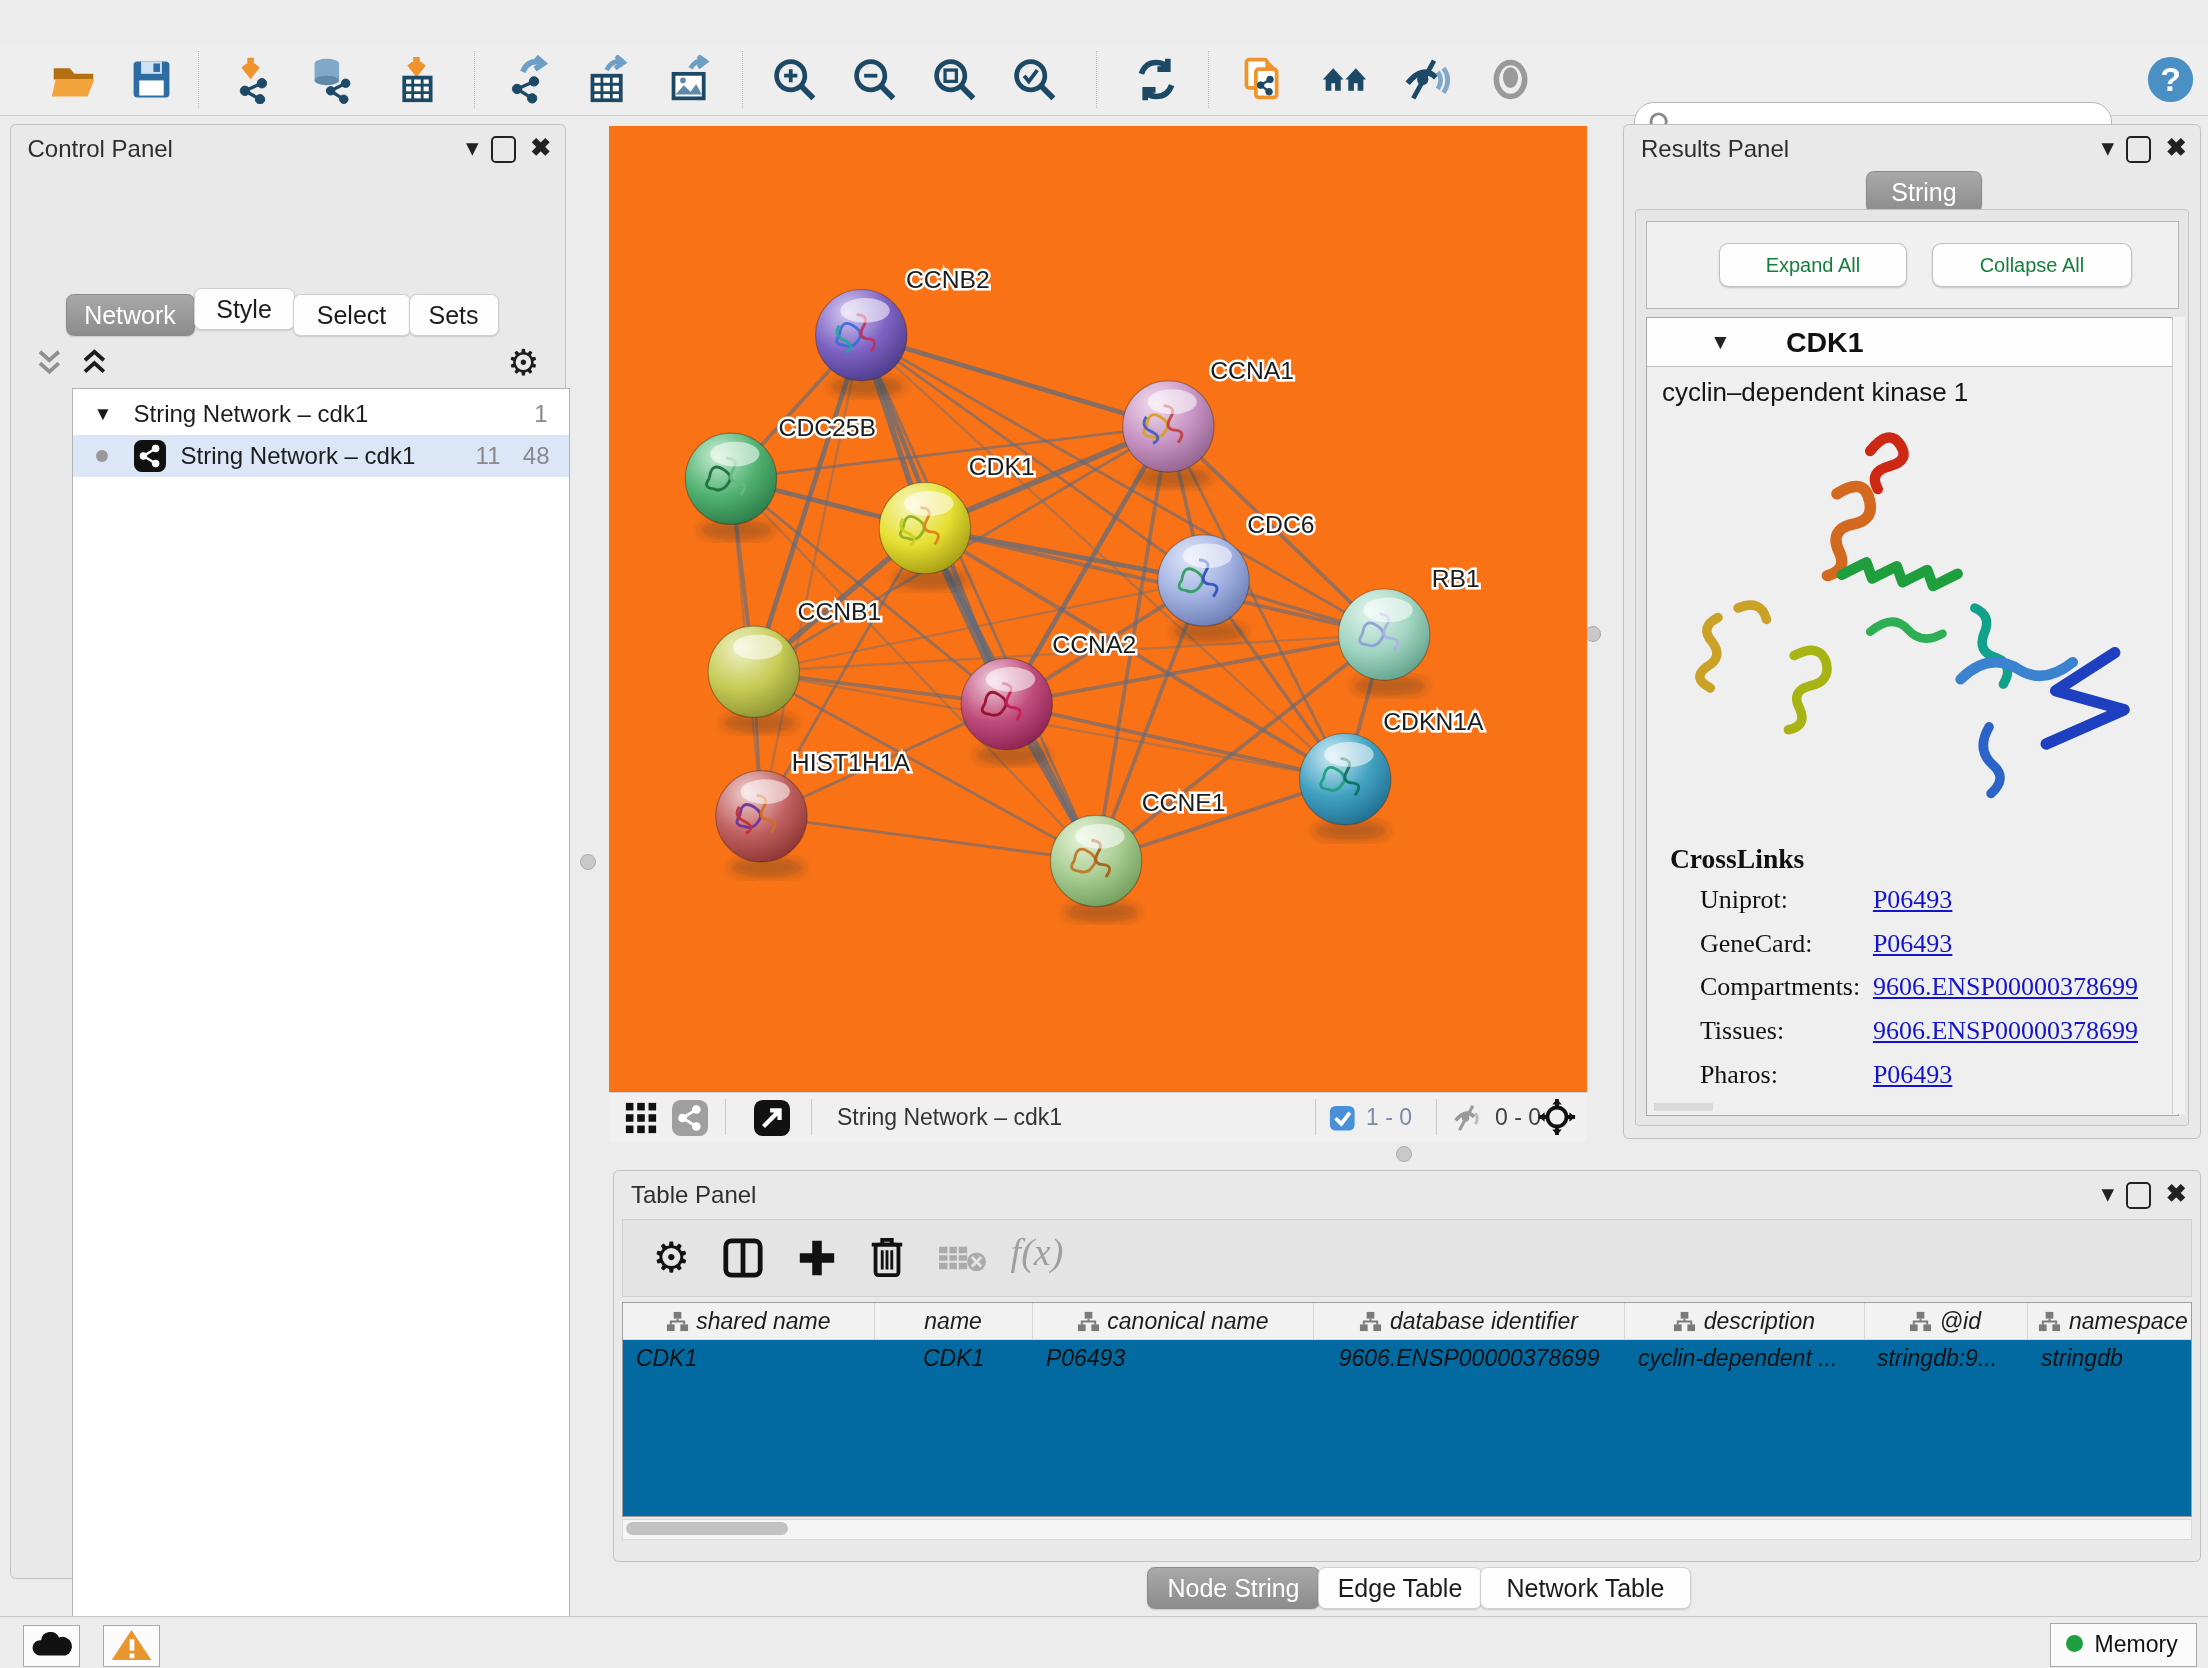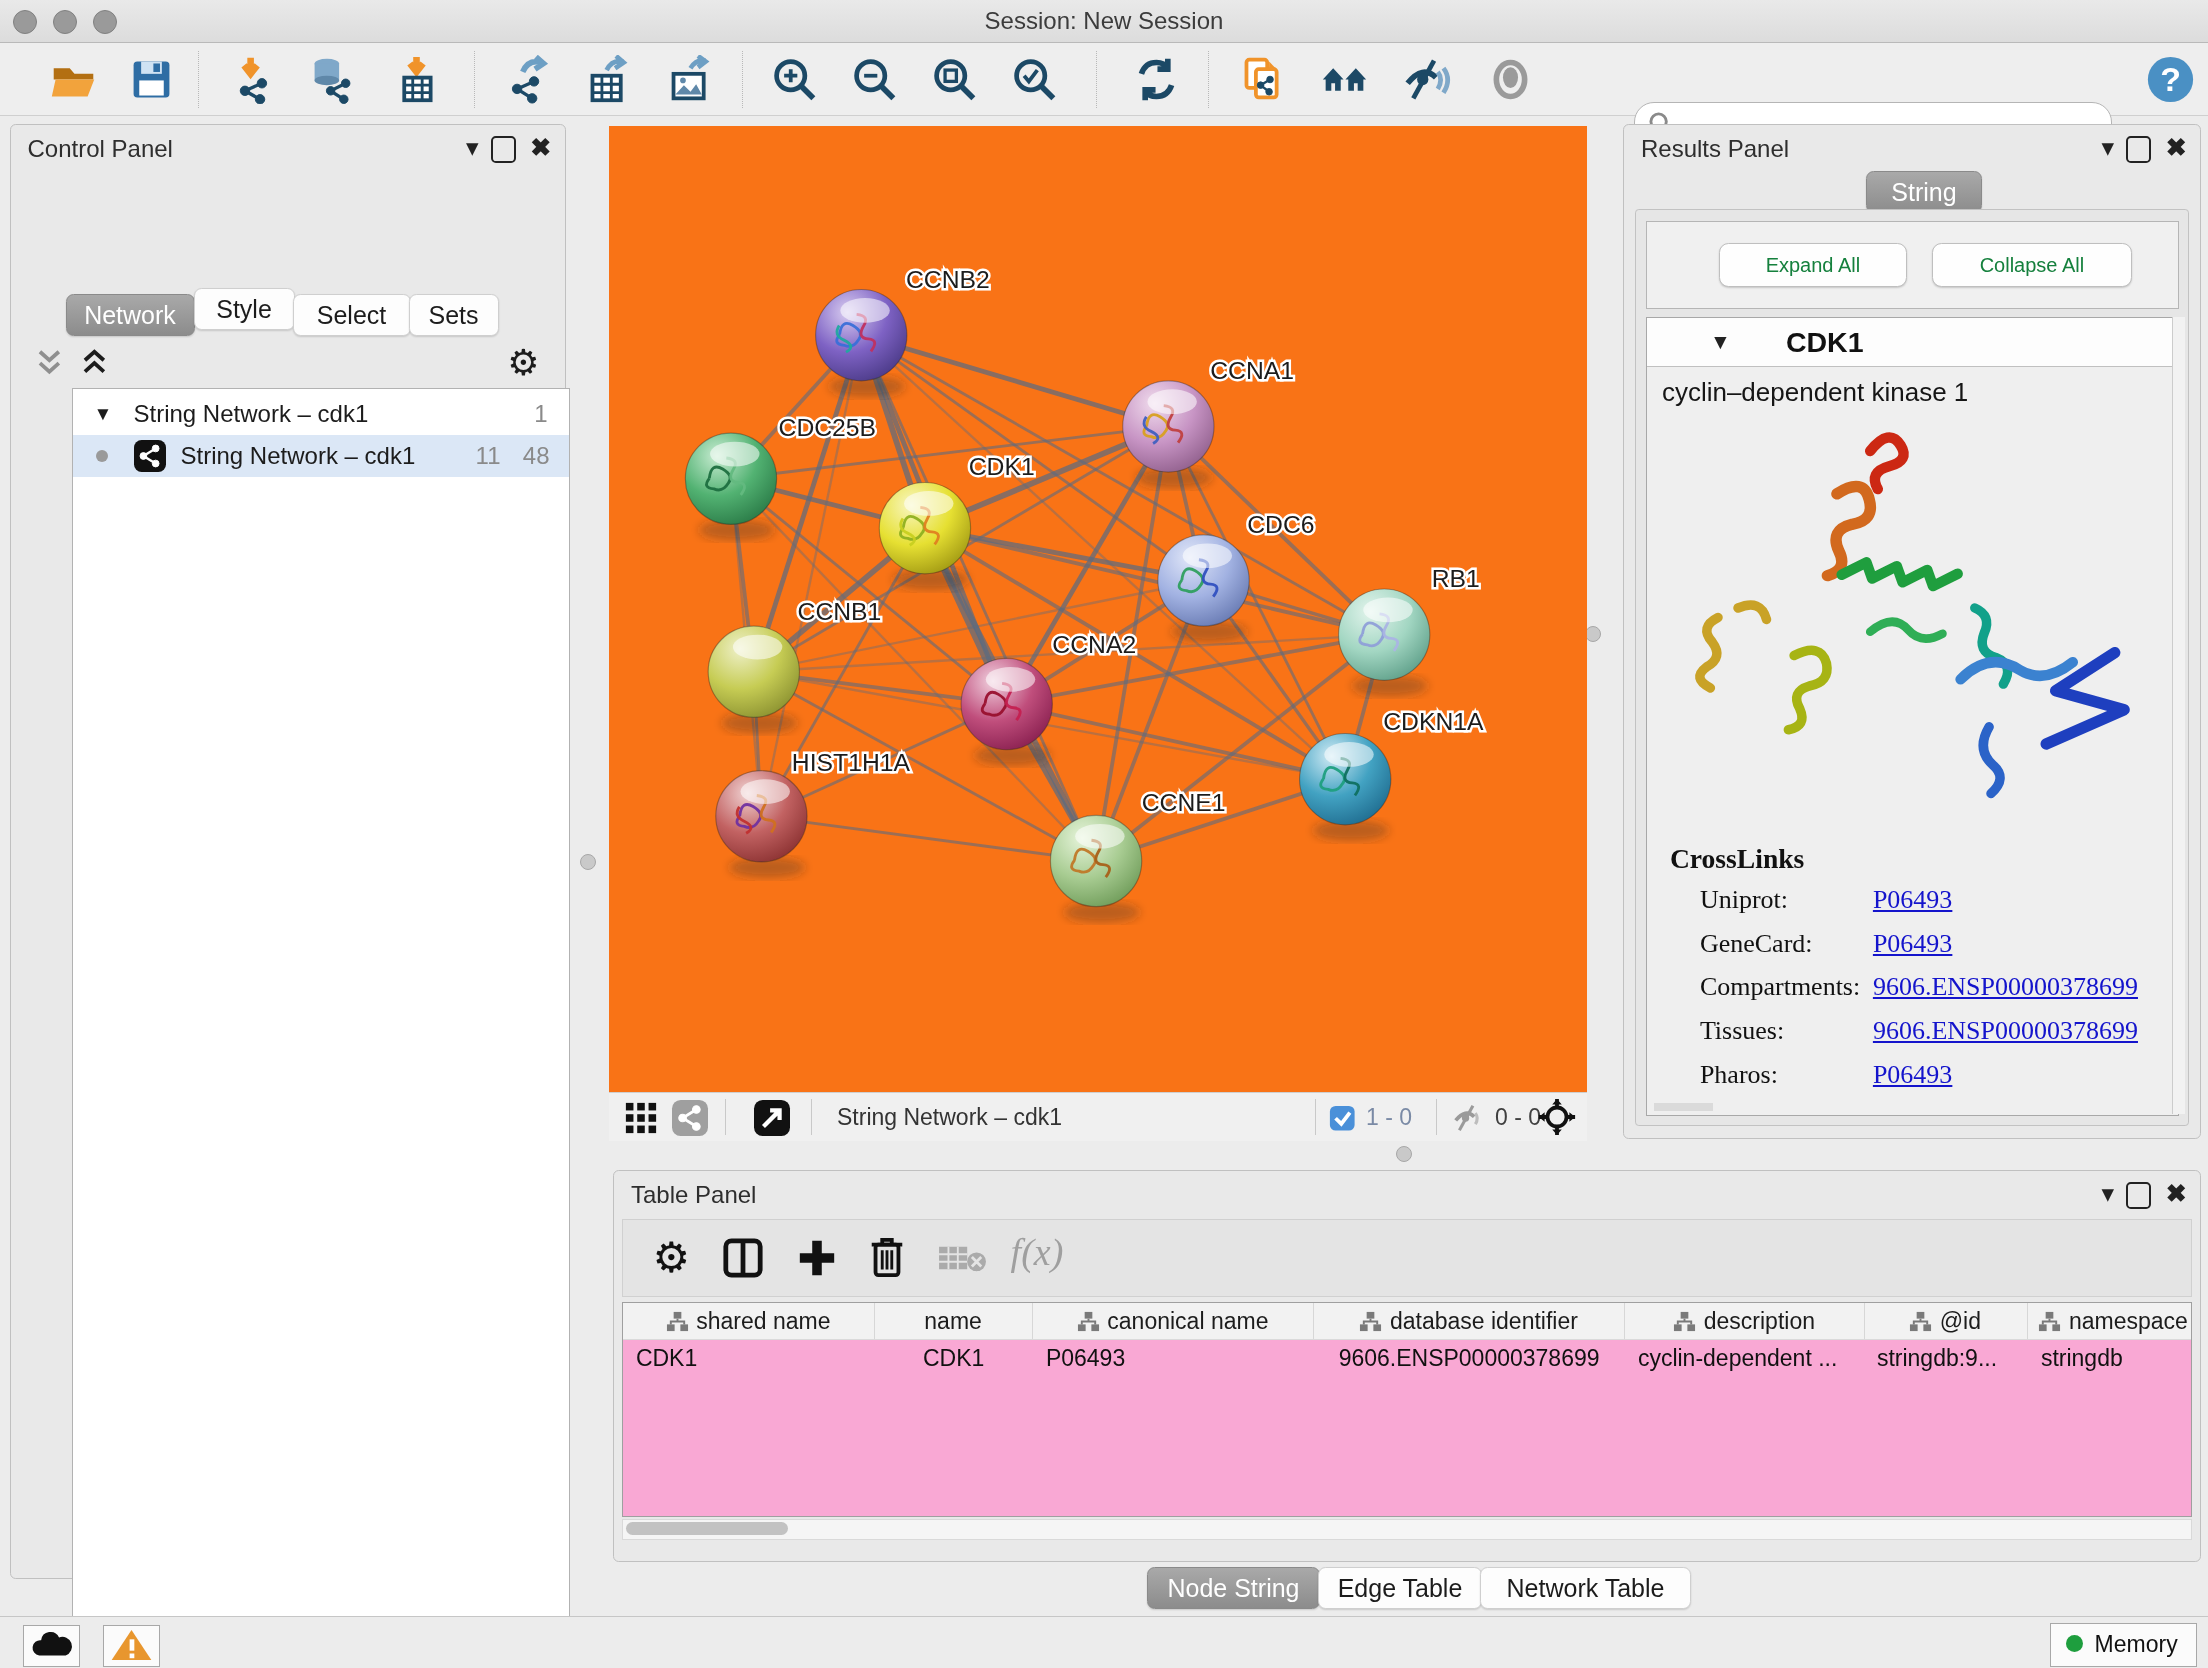--- a/index.html
+++ b/index.html
@@ -43,46 +43,40 @@
   .netbar{position:absolute;left:609px;top:1092px;width:978px;height:48px;background:#f0f0f0;
       border-top:1px solid #cfcfcf;font-size:23px;color:#333;}
   .nbsep{position:absolute;top:5.7px;height:36px;border-left:1px solid #c9c9c9;}
   .grip{position:absolute;width:14.3px;height:14.3px;border-radius:50%;background:#c9c9c9;border:1px solid #a7a7a7;}
   
   .rbtn{position:absolute;height:42px;line-height:42px;text-align:center;font-size:20px;background:#fefefe;
       border:1px solid #bfbfbf;border-radius:9.5px;box-shadow:0 1px 1.9px rgba(0,0,0,0.18);color:#15803d;}
   .xl{font-family:"Liberation Serif",serif;font-size:26px;color:#111;}
   .xl a{color:#1414cc;}
   
-  .tblwrap{position:absolute;left:622px;top:1301px;width:1571px;height:213px;background:#f9a8d4;
-      border:1px solid #9f9f9f;overflow:hidden;}
+  .tblwrap{position:absolute;left:622px;top:1301px;width:1571px;height:213px;background:#0369a1;
+      border:1px solid #9f9f9f;overflow:hidden;font-style:italic;}
   .thead{position:absolute;left:0;top:0;right:0;height:36px;background:#f2f2f2;border-bottom:1px solid #dadada;}
   .th{position:absolute;top:0;height:36px;display:flex;align-items:center;justify-content:center;
       gap:7.6px;font-size:23px;color:#1c1c1c;border-right:1px solid #d7d7d7;box-sizing:border-box;}
   .td{position:absolute;top:36px;height:38px;line-height:38px;font-size:23px;color:#111;box-sizing:border-box;padding:0 13.3px;}
   .hscroll{position:absolute;left:622px;top:1520px;width:1571px;height:19px;background:#f5f5f5;border:1px solid #d9d9d9;}
   .hthumb{position:absolute;left:3.8px;top:1.9px;width:162px;height:13.3px;background:#c2c2c2;border-radius:6.7px;}
   
   .statusbar{position:absolute;left:0;top:1616px;width:2208px;height:52px;background:#ececec;border-top:1px solid #c6c6c6;}
   .sbtn{position:absolute;top:7.6px;width:55px;height:40px;background:#fbfbfb;border:1.9px solid #a8a8a8;}
   .membtn{position:absolute;right:11.4px;top:5.7px;width:145px;height:42px;background:#fbfbfb;border:1.9px solid #a8a8a8;
       font-size:23px;color:#111;}
   svg text{font-family:"Liberation Sans",sans-serif;}
 </style>
 </head>
 <body>
 
 <div class="app">
 
-  <div class="titlebar">
-    <span class="tl" style="left:13.3px"></span>
-    <span class="tl" style="left:53px"></span>
-    <span class="tl" style="left:93px"></span>
-    <div class="title-text">Session: New Session</div>
-  </div>
 
   <div class="toolbar">
     <svg class="tbi" style="left:49px" viewBox="0 0 52 52">
       <path d="M5 14 h17 l5 6 h20 v6 H5 z" fill="#b36f12"></path>
         <path d="M7 26 h41 l-7 18 H3 z" fill="#f2a33c"></path>
     </svg>
     <svg class="tbi" style="left:127px" viewBox="0 0 52 52">
       <rect x="7" y="7" width="38" height="38" rx="4" fill="#2e6da4"></rect>
         <rect x="15" y="7" width="22" height="13" fill="#cfe2f3"></rect>
       <rect x="28" y="9" width="7" height="9" fill="#2e6da4"></rect>

